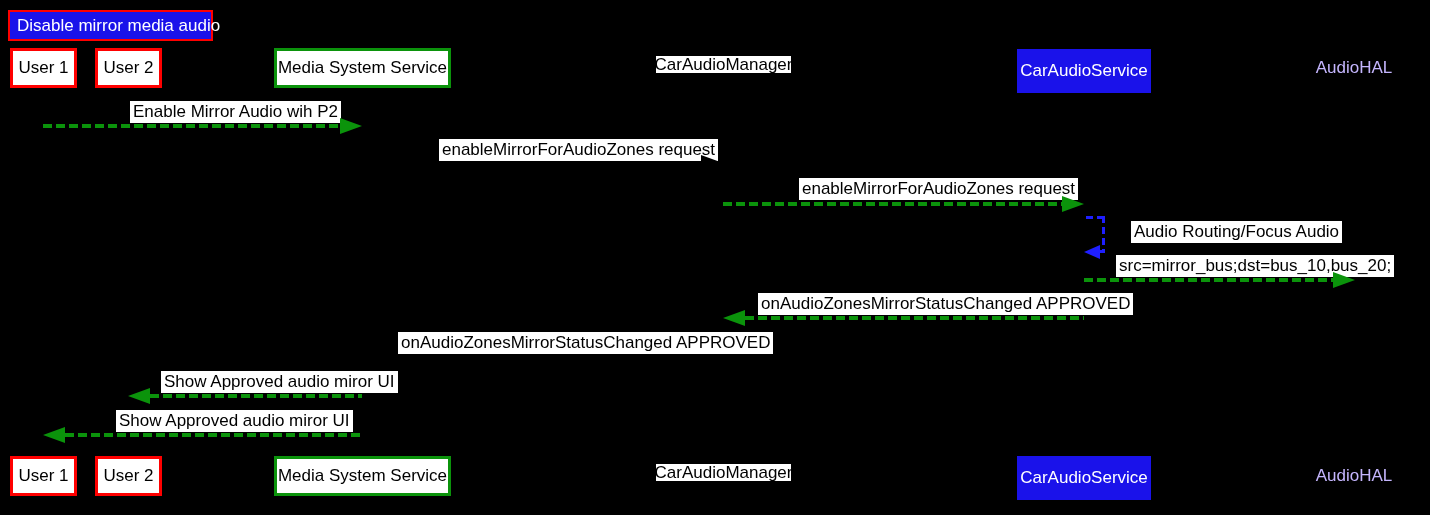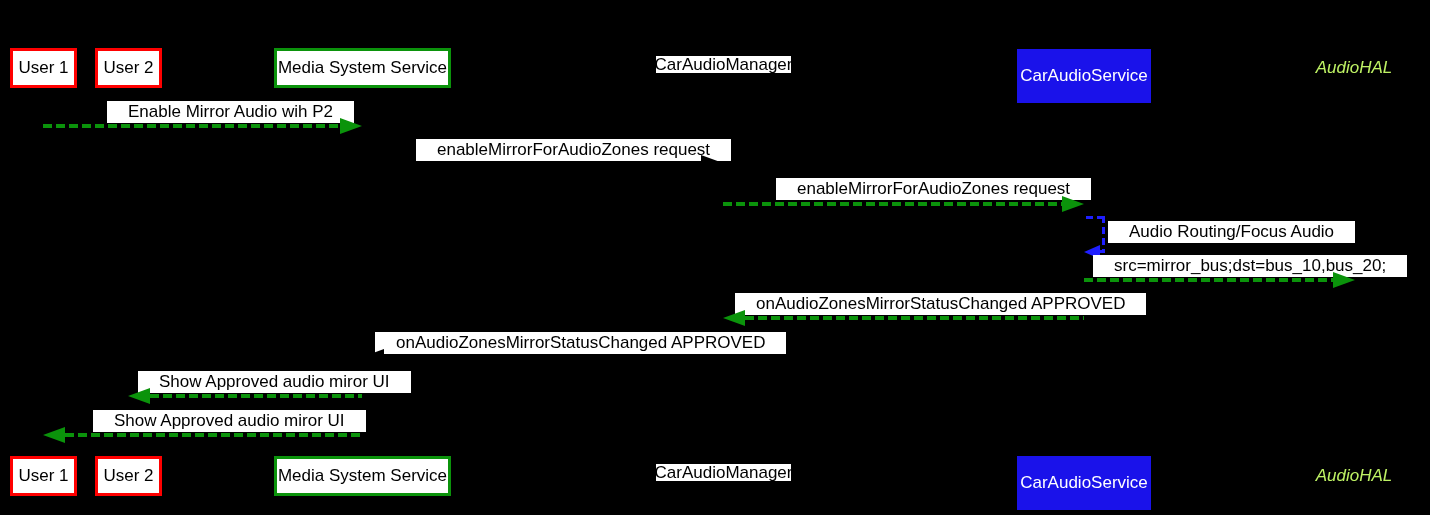--- a/index.html
+++ b/index.html
@@ -14,36 +14,36 @@
   .actor{
     position:absolute;
     box-sizing:border-box;
     display:flex;align-items:center;justify-content:center;
     font-size:17px;color:#000;background:#fff;
     white-space:nowrap;
   }
   .actor.red-box{border:3px solid #ff0000;height:40px;}
   .actor.green-box{border:3px solid #0b930b;height:40px;}
   .actor.white-label{border:none;height:17px;}
-  .actor.blue-box{border:none;background:#1a12ea;color:#fff;height:54px;}
-  .actor.bare{border:none;background:transparent;color:#bef264;height:24px;font-style:italic;}
+  .actor.blue-box{border:none;background:#1a12ea;color:#fff;height:44px;}
+  .actor.bare{border:none;background:transparent;color:#c4b5fd;height:24px;}
   
   .lifeline{position:absolute;width:2px;top:88px;height:368px;background:#000;}
   
   .title-box{
     position:absolute;left:8px;top:10px;width:205px;height:31px;
     box-sizing:border-box;background:#1a12ea;border:2px solid #ff0000;
     color:#fff;font-size:17px;display:flex;align-items:center;
     padding-left:7px;white-space:nowrap;
   }
   
   .msg-label{
     position:absolute;background:#fff;color:#000;
     font-size:17px;line-height:22px;height:22px;
-    padding:0 21px;white-space:nowrap;
+    padding:0 3px;white-space:nowrap;margin-left:23px;
   }
   
   .dash-h{position:absolute;height:4px;}
   .dash-h.green{background:repeating-linear-gradient(90deg,#0b930b 0 9px,transparent 9px 13px);}
   .dash-h.black{background:repeating-linear-gradient(90deg,#000 0 9px,transparent 9px 13px);}
   .dash-h.blue{background:repeating-linear-gradient(90deg,#1f1fff 0 7px,transparent 7px 11px);height:3px;}
   .dash-v.blue{position:absolute;width:3px;background:repeating-linear-gradient(180deg,#1f1fff 0 7px,transparent 7px 11px);}
   
   .head-right{position:absolute;width:0;height:0;border-top:8px solid transparent;border-bottom:8px solid transparent;}
   .head-right.green{border-left:22px solid #0b930b;}
@@ -51,20 +51,23 @@
   .head-left{position:absolute;width:0;height:0;border-top:8px solid transparent;border-bottom:8px solid transparent;}
   .head-left.green{border-right:22px solid #0b930b;}
   .head-left.black{border-right:22px solid #000;}
   .head-left.blue{border-top:7px solid transparent;border-bottom:7px solid transparent;border-right:16px solid #1f1fff;}
 </style>
 </head>
 <body>
 
 <div class="canvas">
 
+  <div class="title-box">
+    <span>Disable mirror media audio</span>
+  </div>
 
   <div class="lifeline" style="left:42px;"></div>
   <div class="lifeline" style="left:127px;"></div>
   <div class="lifeline" style="left:361px;"></div>
   <div class="lifeline" style="left:722px;"></div>
   <div class="lifeline" style="left:1083px;"></div>
   <div class="lifeline" style="left:1353px;"></div>
 
   <div class="actor red-box" style="left:10px;top:48px;width:67px;">
       <span>User 1</span>

